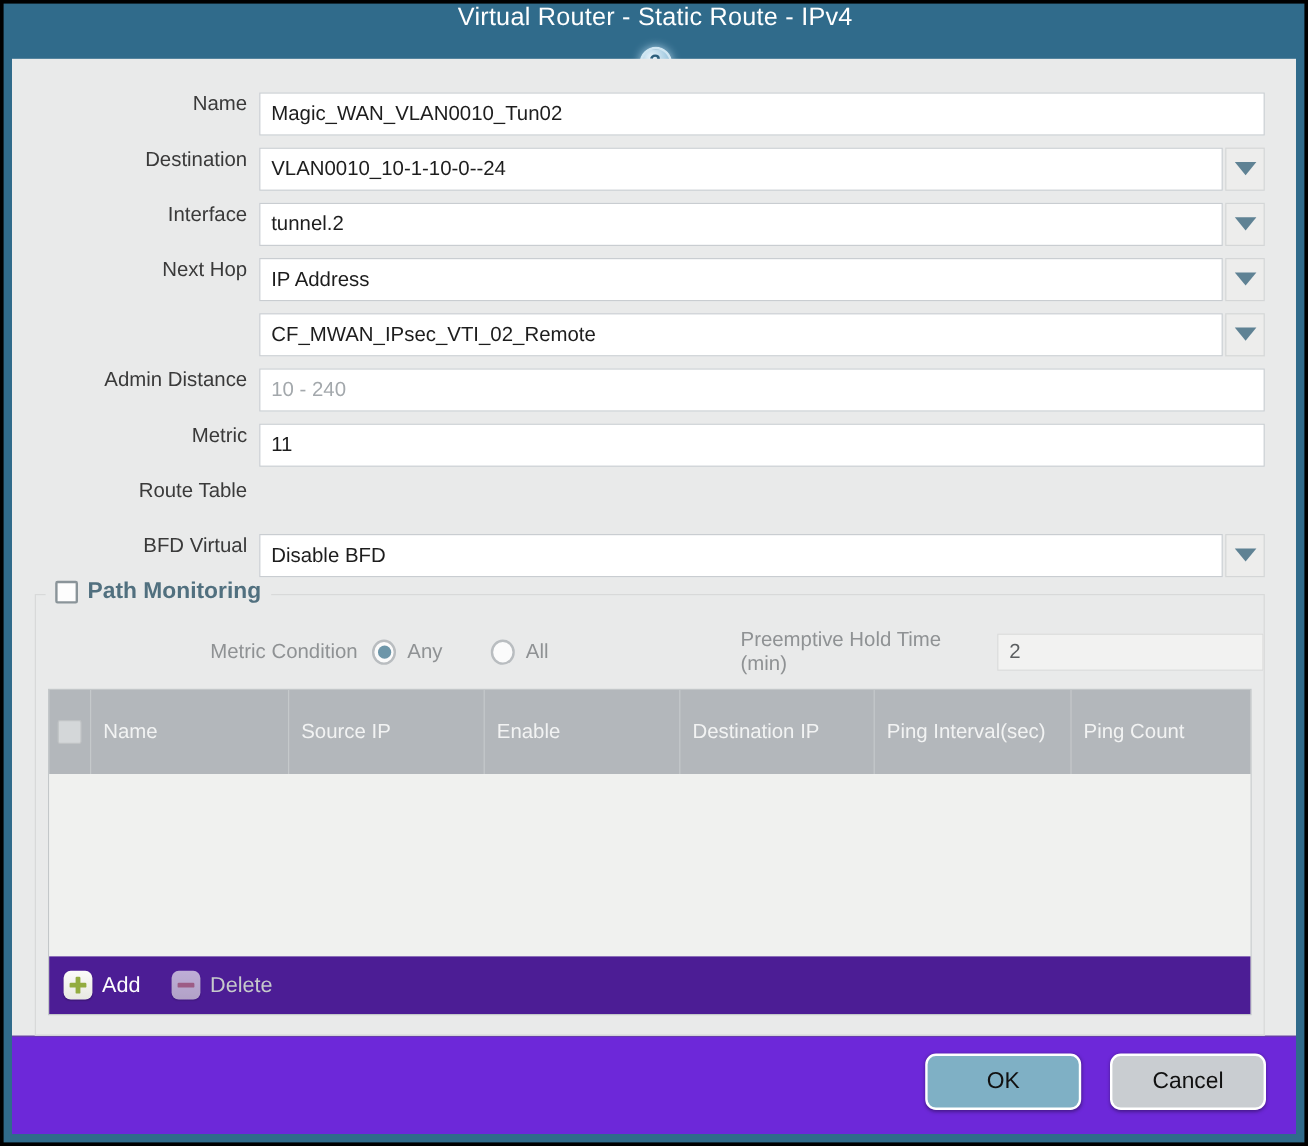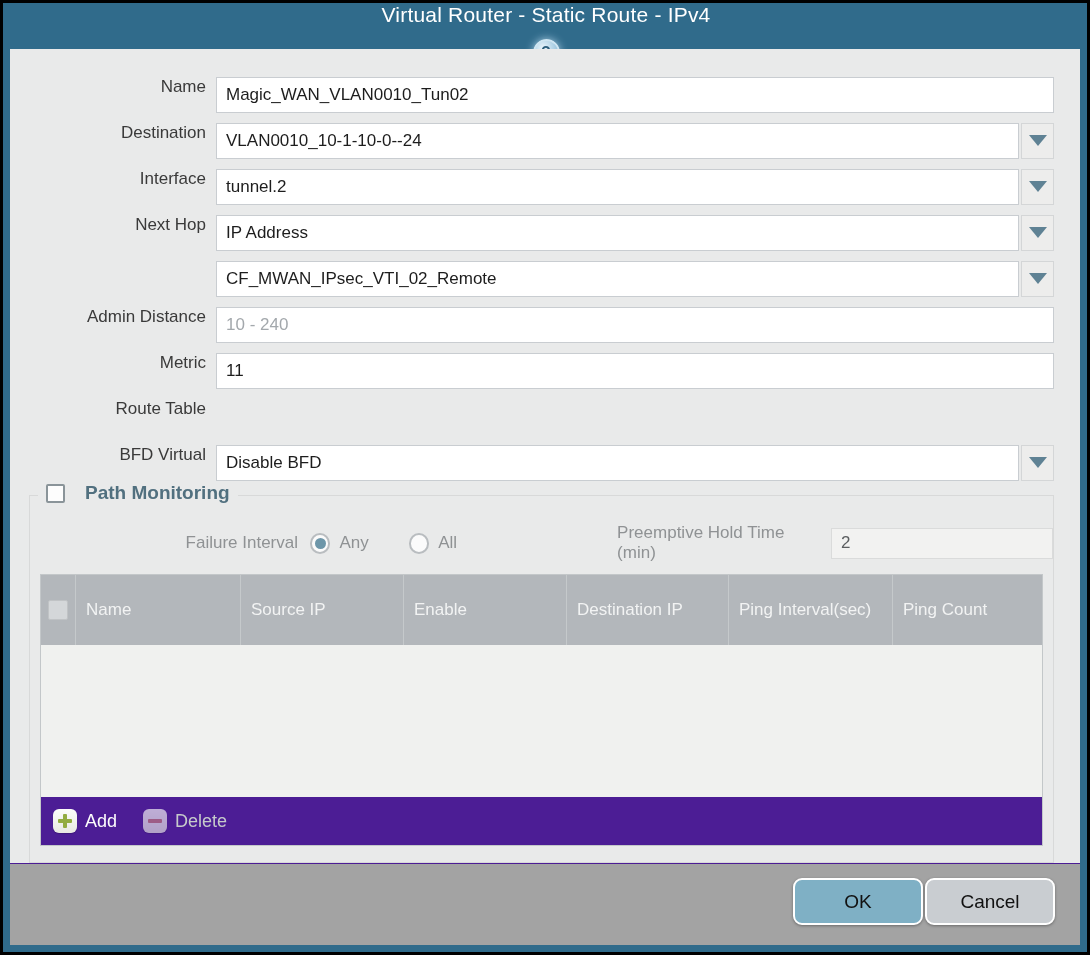--- a/index.html
+++ b/index.html
@@ -60,21 +60,21 @@
     border-left:9px solid transparent; border-right:9px solid transparent;
     border-top:11px solid #5f8294;
   }
   
   .pm {
     position:relative; margin:22px 26px 0 19px;
     border:1px solid #d8d9d9; height:368px; background:#e9eaea;
   }
   .pm-legend {
     position:absolute; top:-14px; left:8px; background:#e9eaea;
-    padding:0 8px; display:flex; align-items:center; gap:20px;
+    padding:0 8px; display:flex; align-items:center; gap:8px;
   }
   .pm-checkbox {
     width:19px; height:19px; background:#fdfdfd;
     border:2px solid #8a9499; border-radius:2px; cursor:pointer;
   }
   .pm-title { font-size:19px; font-weight:bold; color:#51707f; }
   .pm-cond {
     display:flex; align-items:center; height:34px; margin-top:30px;
   }
   .cond-label {
@@ -125,22 +125,22 @@
   .icon-sq {
     width:24px; height:24px; border-radius:6px;
     background:linear-gradient(#fcfcfa,#e8e8e2);
     display:flex; align-items:center; justify-content:center;
     box-shadow:0 1px 1px rgba(0,0,0,.18);
   }
   .foot-btn.disabled .icon-sq { opacity:.65; }
   
   .footer {
     position:absolute; left:7px; right:7px; bottom:7px; height:81px;
-    background:#a3a3a3; display:flex; align-items:flex-start;
-    justify-content:flex-end; gap:2px; padding:14px 25px 0 0;
+    background:#6d28d9; display:flex; align-items:flex-start;
+    justify-content:flex-end; gap:24px; padding:14px 25px 0 0;
   }
   .btn {
     width:130px; height:47px; border-radius:9px; border:2px solid #fff;
     font-family:"Liberation Sans", sans-serif;
     font-size:19px; color:#111; cursor:pointer;
     box-shadow:0 1px 3px rgba(0,0,0,.35);
   }
   .btn-ok { background:#7fb0c5; }
   .btn-cancel { background:#c9cdd1; }
 </style>
@@ -234,21 +234,21 @@
 
     </div>
 
     <div class="pm">
       <div class="pm-legend">
         <span class="pm-checkbox"></span>
         <span class="pm-title">Path Monitoring</span>
       </div>
 
       <div class="pm-cond">
-        <span class="cond-label">Failure Interval</span>
+        <span class="cond-label">Metric Condition</span>
         <span class="radio sel"></span>
         <span class="radio-label">Any</span>
         <span class="radio"></span>
         <span class="radio-label">All</span>
         <span class="hold-label">Preemptive Hold Time (min)</span>
         <input class="hold-input" value="2" style="">
       </div>
 
       <div class="pm-table">
         <div class="tbl-head">

